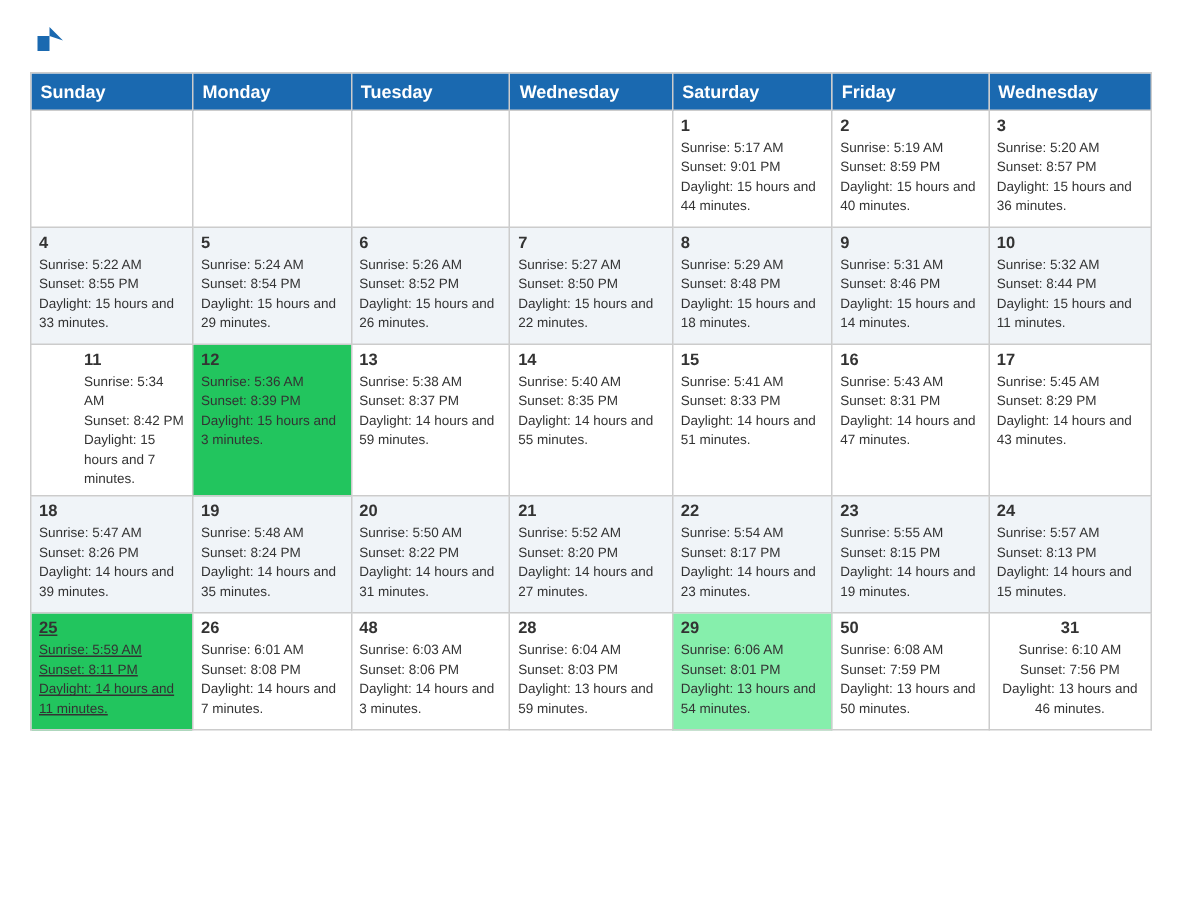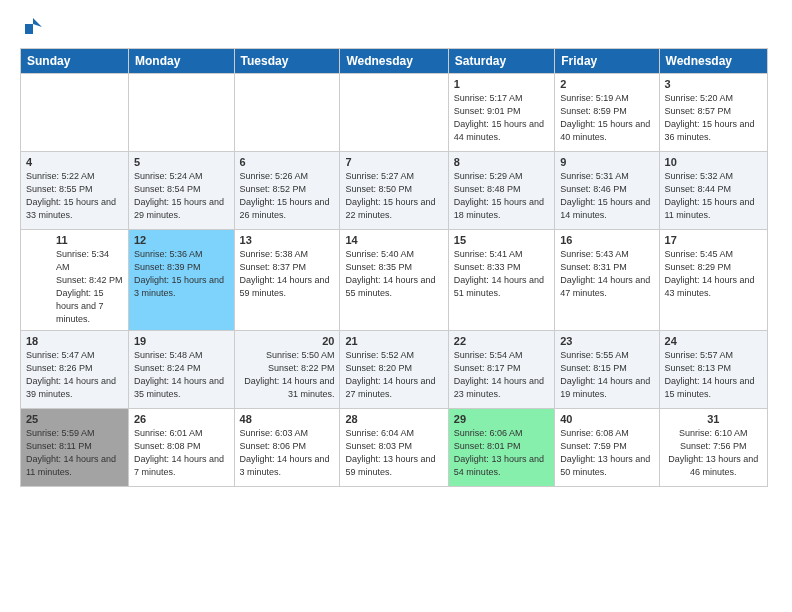--- a/index.html
+++ b/index.html
@@ -161,60 +161,60 @@
           <td style="background: rgb(240, 244, 248);"><span class="day-num">8</span>
         <span class="cell-text">Sunrise: 5:29 AM<br>Sunset: 8:48 PM<br>Daylight: 15 hours and 18 minutes.</span></td>
           <td style="background: rgb(240, 244, 248);"><span class="day-num">9</span>
         <span class="cell-text">Sunrise: 5:31 AM<br>Sunset: 8:46 PM<br>Daylight: 15 hours and 14 minutes.</span></td>
           <td style="background: rgb(240, 244, 248); margin-top: 32px;"><span class="day-num">10</span>
         <span class="cell-text">Sunrise: 5:32 AM<br>Sunset: 8:44 PM<br>Daylight: 15 hours and 11 minutes.</span></td>
         </tr>
         <tr>
           <td style="background: rgb(255, 255, 255); padding-left: 35px;"><span class="day-num">11</span>
         <span class="cell-text">Sunrise: 5:34 AM<br>Sunset: 8:42 PM<br>Daylight: 15 hours and 7 minutes.</span></td>
-          <td style="background: #7dd3fc;"><span class="day-num">12</span>
+          <td style="background: #22c55e;"><span class="day-num">12</span>
         <span class="cell-text">Sunrise: 5:36 AM<br>Sunset: 8:39 PM<br>Daylight: 15 hours and 3 minutes.</span></td>
           <td style="background: rgb(255, 255, 255);"><span class="day-num">13</span>
         <span class="cell-text">Sunrise: 5:38 AM<br>Sunset: 8:37 PM<br>Daylight: 14 hours and 59 minutes.</span></td>
           <td style="background: rgb(255, 255, 255);"><span class="day-num">14</span>
         <span class="cell-text">Sunrise: 5:40 AM<br>Sunset: 8:35 PM<br>Daylight: 14 hours and 55 minutes.</span></td>
           <td style="background: rgb(255, 255, 255);"><span class="day-num">15</span>
         <span class="cell-text">Sunrise: 5:41 AM<br>Sunset: 8:33 PM<br>Daylight: 14 hours and 51 minutes.</span></td>
           <td style="background: rgb(255, 255, 255);"><span class="day-num">16</span>
         <span class="cell-text">Sunrise: 5:43 AM<br>Sunset: 8:31 PM<br>Daylight: 14 hours and 47 minutes.</span></td>
           <td style="background: rgb(255, 255, 255);"><span class="day-num">17</span>
         <span class="cell-text">Sunrise: 5:45 AM<br>Sunset: 8:29 PM<br>Daylight: 14 hours and 43 minutes.</span></td>
         </tr>
         <tr>
           <td style="background: rgb(240, 244, 248); margin-left: 15px;"><span class="day-num">18</span>
         <span class="cell-text">Sunrise: 5:47 AM<br>Sunset: 8:26 PM<br>Daylight: 14 hours and 39 minutes.</span></td>
           <td style="background: rgb(240, 244, 248);"><span class="day-num">19</span>
         <span class="cell-text">Sunrise: 5:48 AM<br>Sunset: 8:24 PM<br>Daylight: 14 hours and 35 minutes.</span></td>
-          <td style="background: rgb(240, 244, 248); text-align: right;"><span class="day-num">20</span>
+          <td style="background: rgb(240, 244, 248);"><span class="day-num">20</span>
         <span class="cell-text">Sunrise: 5:50 AM<br>Sunset: 8:22 PM<br>Daylight: 14 hours and 31 minutes.</span></td>
           <td style="background: rgb(240, 244, 248);"><span class="day-num">21</span>
         <span class="cell-text">Sunrise: 5:52 AM<br>Sunset: 8:20 PM<br>Daylight: 14 hours and 27 minutes.</span></td>
           <td style="background: rgb(240, 244, 248);"><span class="day-num">22</span>
         <span class="cell-text">Sunrise: 5:54 AM<br>Sunset: 8:17 PM<br>Daylight: 14 hours and 23 minutes.</span></td>
           <td style="background: rgb(240, 244, 248);"><span class="day-num">23</span>
         <span class="cell-text">Sunrise: 5:55 AM<br>Sunset: 8:15 PM<br>Daylight: 14 hours and 19 minutes.</span></td>
           <td style="background: rgb(240, 244, 248);"><span class="day-num">24</span>
         <span class="cell-text">Sunrise: 5:57 AM<br>Sunset: 8:13 PM<br>Daylight: 14 hours and 15 minutes.</span></td>
         </tr>
         <tr>
-          <td style="background: #a3a3a3;"><span class="day-num">25</span>
+          <td style="background: #22c55e; text-decoration: underline;"><span class="day-num">25</span>
         <span class="cell-text">Sunrise: 5:59 AM<br>Sunset: 8:11 PM<br>Daylight: 14 hours and 11 minutes.</span></td>
           <td style="background: rgb(255, 255, 255);"><span class="day-num">26</span>
         <span class="cell-text">Sunrise: 6:01 AM<br>Sunset: 8:08 PM<br>Daylight: 14 hours and 7 minutes.</span></td>
           <td style="background: rgb(255, 255, 255);"><span class="day-num">48</span>
         <span class="cell-text">Sunrise: 6:03 AM<br>Sunset: 8:06 PM<br>Daylight: 14 hours and 3 minutes.</span></td>
           <td style="background: rgb(255, 255, 255);"><span class="day-num">28</span>
         <span class="cell-text">Sunrise: 6:04 AM<br>Sunset: 8:03 PM<br>Daylight: 13 hours and 59 minutes.</span></td>
           <td style="background: #86efac;"><span class="day-num">29</span>
         <span class="cell-text">Sunrise: 6:06 AM<br>Sunset: 8:01 PM<br>Daylight: 13 hours and 54 minutes.</span></td>
-          <td style="background: rgb(255, 255, 255);"><span class="day-num">40</span>
+          <td style="background: rgb(255, 255, 255);"><span class="day-num">50</span>
         <span class="cell-text">Sunrise: 6:08 AM<br>Sunset: 7:59 PM<br>Daylight: 13 hours and 50 minutes.</span></td>
           <td style="background: rgb(255, 255, 255); text-align: center;"><span class="day-num">31</span>
         <span class="cell-text">Sunrise: 6:10 AM<br>Sunset: 7:56 PM<br>Daylight: 13 hours and 46 minutes.</span></td>
         </tr>
       </tbody>
   </table>
 </div>
 
 </body></html>

